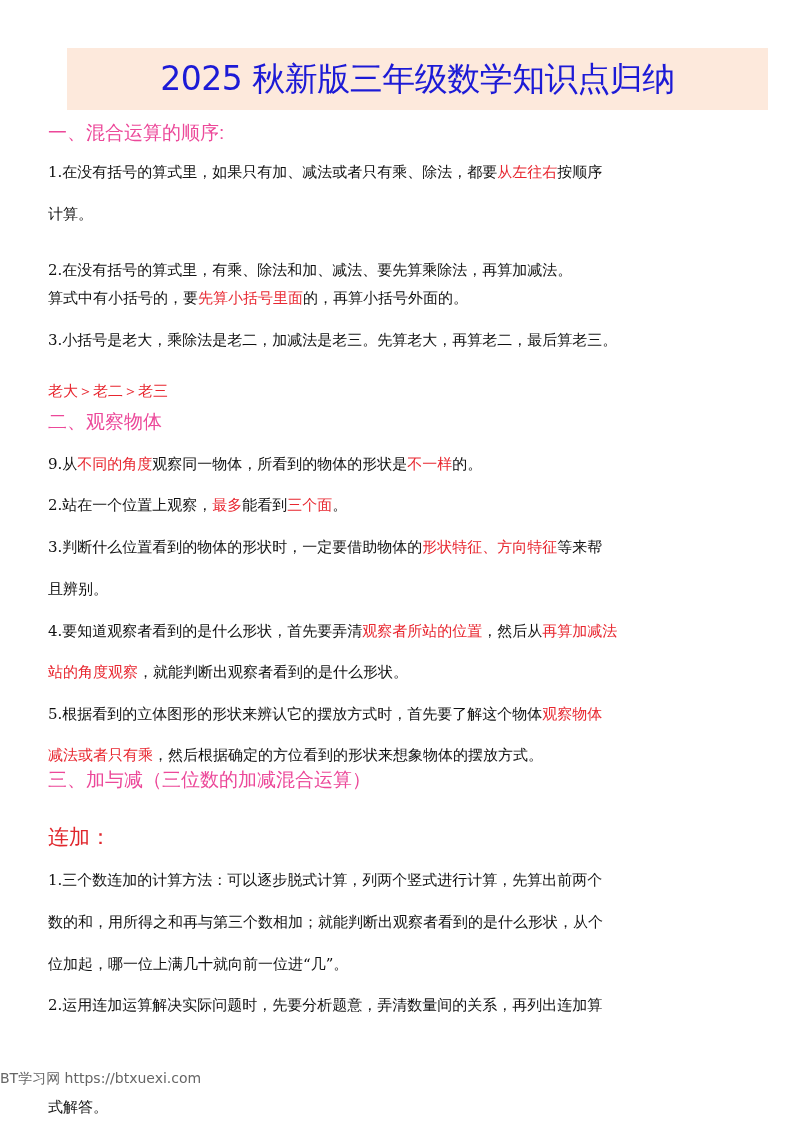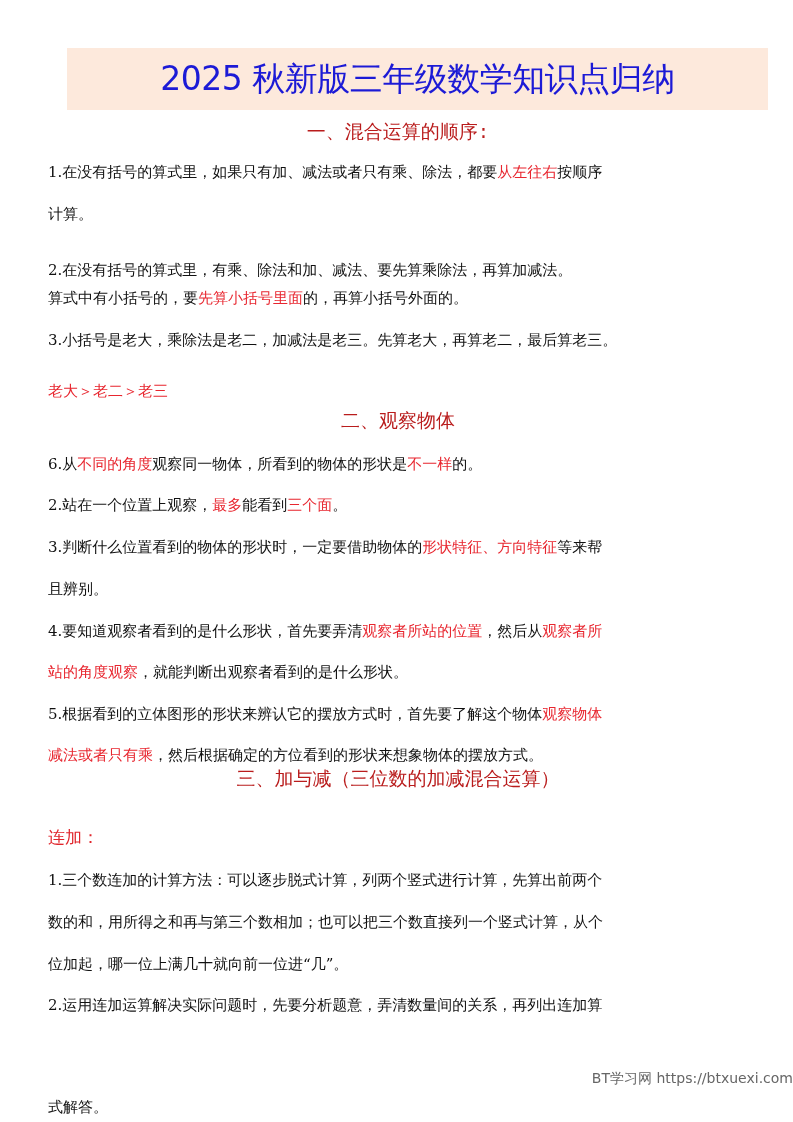--- a/index.html
+++ b/index.html
@@ -36,39 +36,38 @@
     }
     .line {
       position: absolute;
       left: 48px;
       width: 700px;
       white-space: nowrap;
       font-size: 15px;
       line-height: 22px;
     }
     .heading {
-      font-family: Liberation Mono, monospace;
-      color: #b91c1c;
+      font-family: Liberation Sans, sans-serif;
+      color: #ec4899;
       font-size: 19px;
       line-height: 24px;
-      text-align: center;
     }
     .red {
       color: #e8262f;
     }
     .subhead {
       color: #e0262c;
-      font-size: 17px;
+      font-size: 21px;
     }
     .footer {
       position: absolute;
       left: 0;
       width: 793px;
       top: 1070px;
-      text-align: right;
+      text-align: left;
       font-family: "DejaVu Sans", "Liberation Sans", sans-serif;
       font-size: 14px;
       color: #666666;
     }
   </style>
 </head>
 <body>
 
 <div class="title-box">
   <span class="title-text">2025 秋新版三年级数学知识点归纳</span>
@@ -91,52 +90,52 @@
 <div class="line" style="top:329px">
   <span>3.小括号是老大，乘除法是老二，加减法是老三。先算老大，再算老二，最后算老三。</span>
 </div>
 <div class="line" style="top:380px">
   <span class="red">老大＞老二＞老三</span>
 </div>
 
 <div class="line heading" style="top:410px">二、观察物体</div>
 
 <div class="line" style="top:453px">
-  <span>6.从</span><span class="red">不同的角度</span><span>观察同一物体，所看到的物体的形状是</span><span class="red">不一样</span><span>的。</span>
+  <span>9.从</span><span class="red">不同的角度</span><span>观察同一物体，所看到的物体的形状是</span><span class="red">不一样</span><span>的。</span>
 </div>
 <div class="line" style="top:494px">
   <span>2.站在一个位置上观察，</span><span class="red">最多</span><span>能看到</span><span class="red">三个面</span><span>。</span>
 </div>
 <div class="line" style="top:536px">
   <span>3.判断什么位置看到的物体的形状时，一定要借助物体的</span><span class="red">形状特征、方向特征</span><span>等来帮</span>
 </div>
 <div class="line" style="top:578px">
   <span>且辨别。</span>
 </div>
 <div class="line" style="top:620px">
-  <span>4.要知道观察者看到的是什么形状，首先要弄清</span><span class="red">观察者所站的位置</span><span>，然后从</span><span class="red">观察者所</span>
+  <span>4.要知道观察者看到的是什么形状，首先要弄清</span><span class="red">观察者所站的位置</span><span>，然后从</span><span class="red">再算加减法</span>
 </div>
 <div class="line" style="top:661px">
   <span class="red">站的角度观察</span><span>，就能判断出观察者看到的是什么形状。</span>
 </div>
 <div class="line" style="top:703px">
   <span>5.根据看到的立体图形的形状来辨认它的摆放方式时，首先要了解这个物体</span><span class="red">观察物体</span>
 </div>
 <div class="line" style="top:744px">
   <span class="red">减法或者只有乘</span><span>，然后根据确定的方位看到的形状来想象物体的摆放方式。</span>
 </div>
 
 <div class="line heading" style="top:768px">三、加与减（三位数的加减混合运算）</div>
 <div class="line subhead" style="top:826px">连加：</div>
 
 <div class="line" style="top:869px">
   <span>1.三个数连加的计算方法：可以逐步脱式计算，列两个竖式进行计算，先算出前两个</span>
 </div>
 <div class="line" style="top:911px">
-  <span>数的和，用所得之和再与第三个数相加；也可以把三个数直接列一个竖式计算，从个</span>
+  <span>数的和，用所得之和再与第三个数相加；就能判断出观察者看到的是什么形状，从个</span>
 </div>
 <div class="line" style="top:953px">
   <span>位加起，哪一位上满几十就向前一位进“几”。</span>
 </div>
 <div class="line" style="top:994px">
   <span>2.运用连加运算解决实际问题时，先要分析题意，弄清数量间的关系，再列出连加算</span>
 </div>
 <div class="line" style="top:1096px">
   <span>式解答。</span>
 </div>

